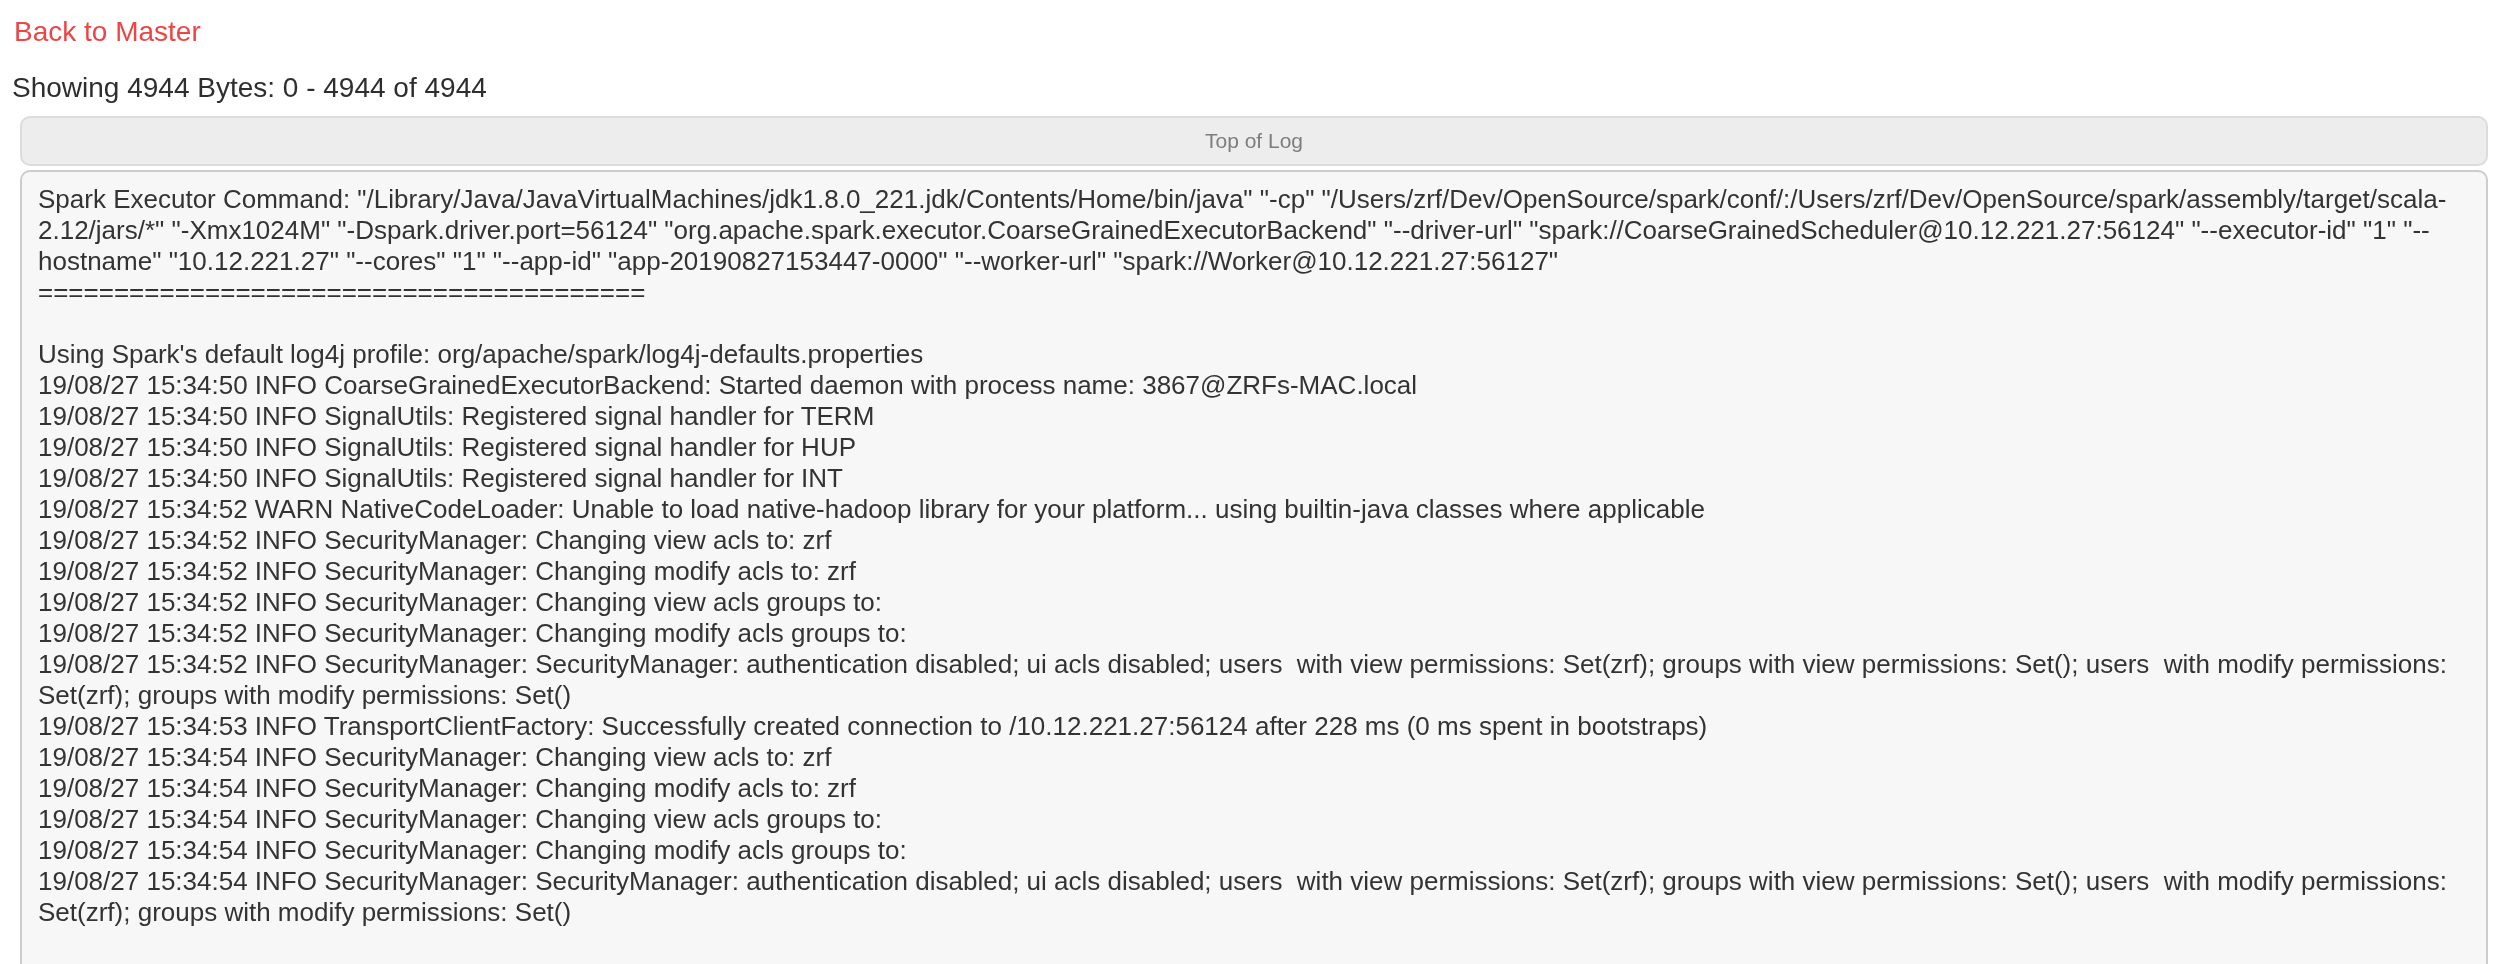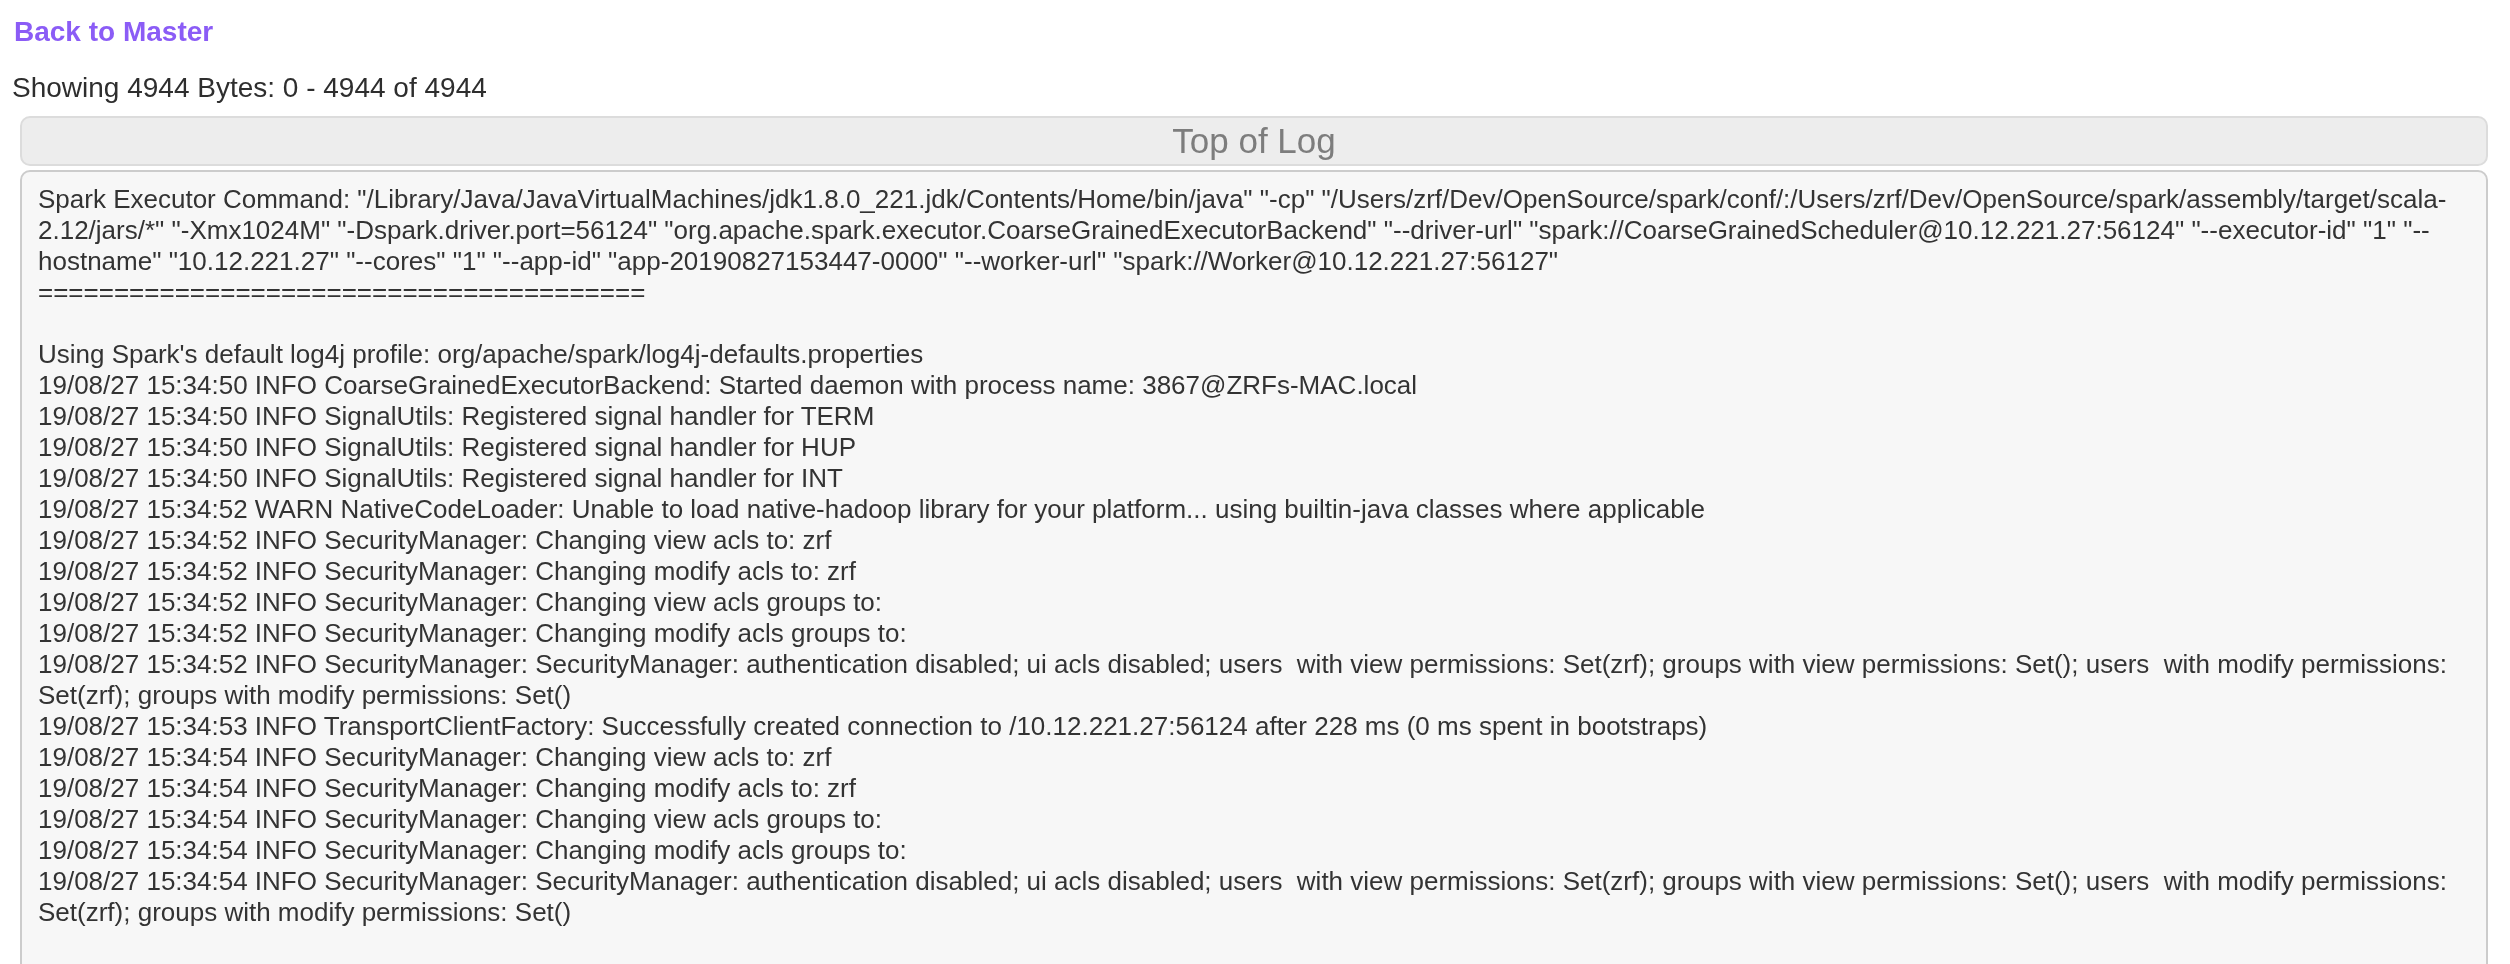--- a/index.html
+++ b/index.html
@@ -16,42 +16,41 @@
     width: 2510px;
     height: 964px;
     position: relative;
   }
   .back-link-row {
     margin: 16px 0 0 14px;
     font-size: 28px;
     line-height: 32px;
   }
   .back-link {
-    color: #8b5cf6;
+    color: #ef4444;
     text-decoration: none;
     cursor: pointer;
-    font-weight: bold;
   }
   .byte-info {
     margin: 24px 0 0 12px;
     font-size: 28px;
     line-height: 32px;
     color: #2e2e2e;
   }
   .log-header {
     margin: 12px 22px 0 20px;
     height: 46px;
     background: #ededed;
     border: 2px solid #dcdcdc;
     border-radius: 10px;
     display: flex;
     align-items: center;
     justify-content: center;
     color: #7d7d7d;
-    font-size: 35px;
+    font-size: 21px;
   }
   .log-box {
     margin: 4px 22px 0 20px;
     height: 900px;
     box-sizing: border-box;
     background: #f7f7f7;
     border: 2px solid #cccccc;
     border-radius: 10px;
     padding: 12px 16px;
     font-family: "Liberation Sans", sans-serif;

